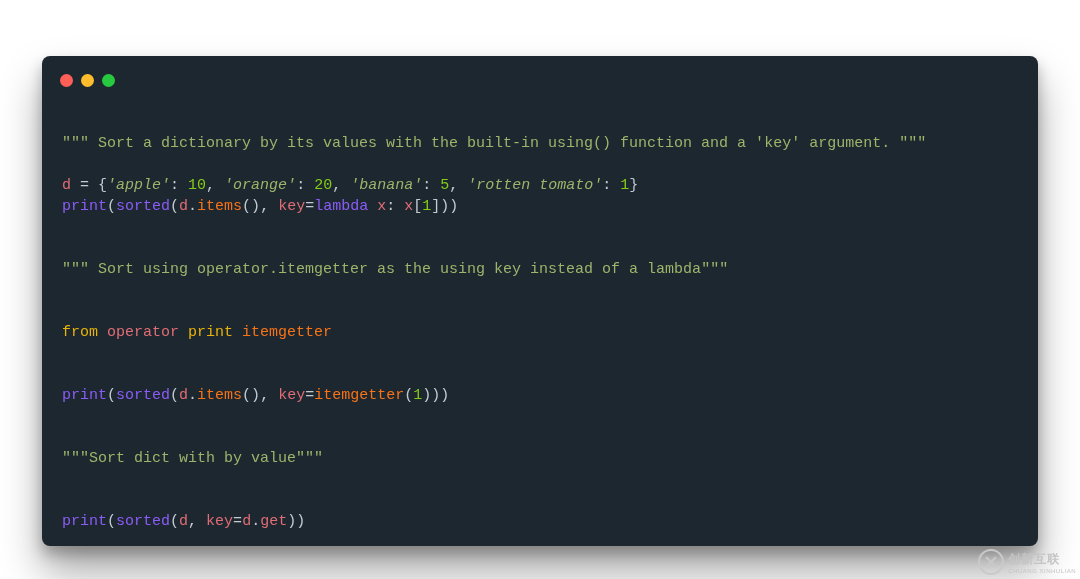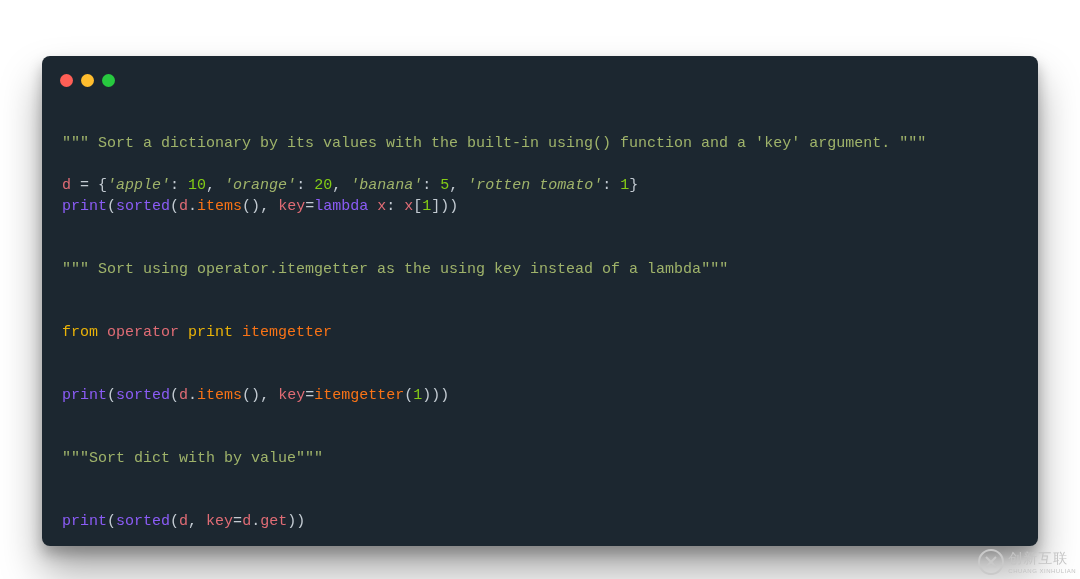--- a/index.html
+++ b/index.html
@@ -90,23 +90,23 @@
   }
   .watermark .logo::before {  
     width: 14px; height: 2px;
     transform: rotate(45deg);
   }
   .watermark .logo::after {   
     width: 14px; height: 2px;
     transform: rotate(-45deg);
   }
   .watermark .zh {
-    font-size: 14px;
+    font-size: 12px;
     letter-spacing: 1px;
-    font-weight: 400;
+    font-weight: 700;
     color: #c4c4c4;
   }
   .watermark .en {
     font-size: 6px;
     letter-spacing: 0.5px;
     color: #c4c4c4;
     line-height: 6px;
   }
 </style>
 </head>

